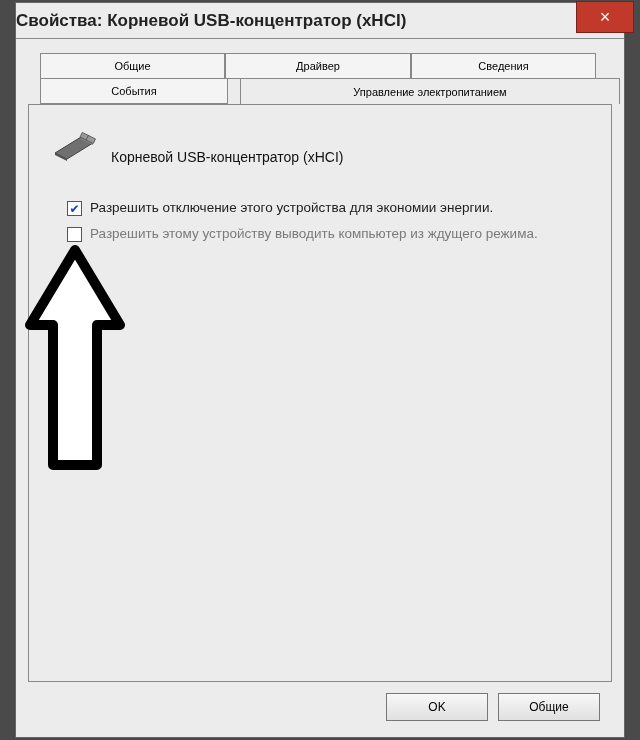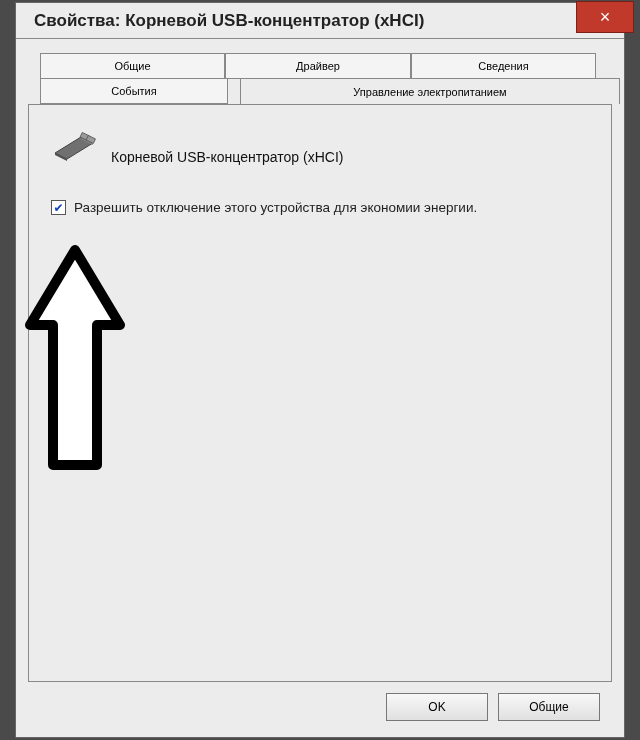--- a/index.html
+++ b/index.html
@@ -29,21 +29,20 @@
     right: 10px;
     bottom: 0;
     background: #ececec;
     border: 1px solid #666;
   }
   .titlebar {
     height: 36px;
     display: flex;
     align-items: center;
     justify-content: space-between;
-    padding-left: 18px;
     background: #ececec;
     border-bottom: 1px solid #888;
   }
   .titlebar-title {
     font-size: 17px;
     font-weight: bold;
     color: #222;
   }
   .close-btn {
     position: absolute;
@@ -114,24 +113,24 @@
     width: 46px;
     height: 34px;
   }
   .device-name {
     font-size: 14px;
     color: #111;
     margin-top: 26px;
   }
   .checkbox-row {
     display: flex;
-    align-items: flex-start;
+    align-items: center;
     gap: 8px;
     margin-bottom: 8px;
-    margin-left: 6px;
+    margin-left: 22px;
     line-height: 1.35;
   }
   .checkbox {
     width: 15px;
     height: 15px;
     border: 1px solid #555;
     background: #fff;
     display: flex;
     align-items: center;
     justify-content: center;
@@ -211,20 +210,24 @@
             <rect x="36" y="10" width="8" height="5" fill="#999" stroke="#555" stroke-width="0.8" transform="rotate(25 40 12)"></rect>
           </svg>
           <span class="device-name">Корневой USB-концентратор (xHCI)</span>
         </div>
 
         <div class="checkbox-row">
           <div class="checkbox checked"></div>
           <span class="checkbox-label">Разрешить отключение этого устройства для экономии энергии.</span>
         </div>
 
+        <div class="checkbox-row">
+          <div class="checkbox"></div>
+          <span class="checkbox-label disabled">Разрешить этому устройству выводить компьютер из ждущего режима.</span>
+        </div>
       </div>
     </div>
 
     <div class="footer">
       <div class="btn">OK</div>
       <div class="btn">Общие</div>
     </div>
 
   </div>
 

